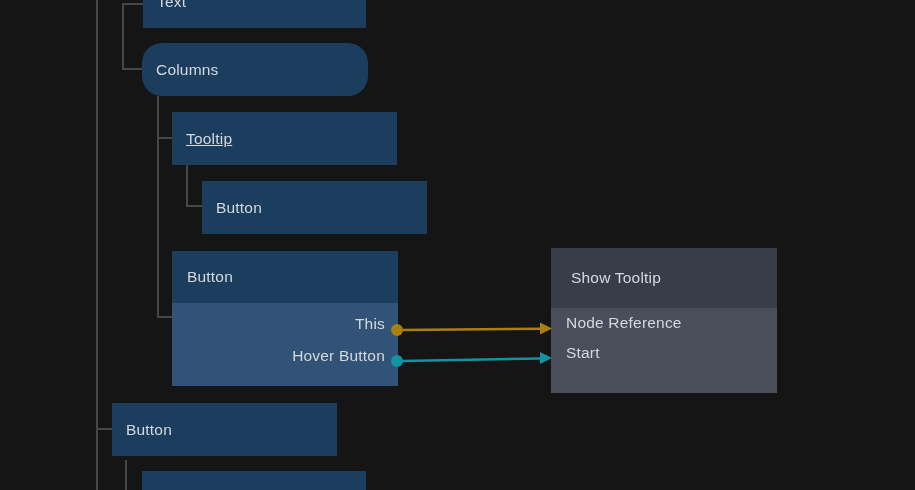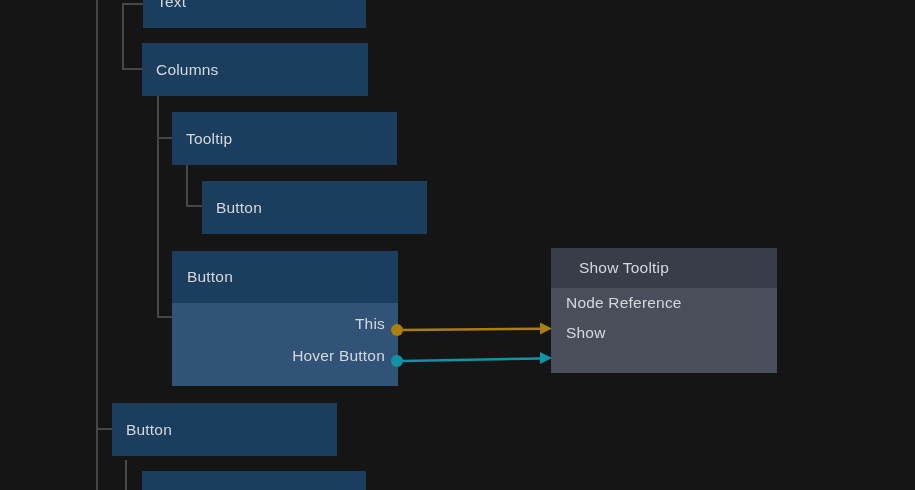--- a/index.html
+++ b/index.html
@@ -30,21 +30,21 @@
     padding-left:14px;box-sizing:border-box;
   }
   .node .lbl{white-space:nowrap;}
   
   .cnode{position:absolute;box-sizing:border-box;}
   .cnode .hdr{
     display:flex;align-items:center;padding-left:15px;box-sizing:border-box;
   }
   .cnode.blue .hdr{background:var(--node-blue,#1b3e5e);height:52px;}
   .cnode.blue .bdy{background:var(--node-blue-light,#305377);height:83px;padding-top:6px;box-sizing:border-box;}
-  .cnode.gray .hdr{background:var(--panel-gray-header,#393d49);height:40px;padding-left:28px;}
+  .cnode.gray .hdr{background:var(--panel-gray-header,#393d49);height:60px;padding-left:20px;}
   .cnode.gray .bdy{background:var(--panel-gray-body,#4a4e5a);height:85px;box-sizing:border-box;}
   .port-row{
     height:30px;display:flex;align-items:center;justify-content:flex-end;
     padding-right:13px;box-sizing:border-box;margin-bottom:2px;
   }
   .ref-row{
     height:30px;display:flex;align-items:center;justify-content:flex-start;
     padding-left:15px;box-sizing:border-box;
   }
   .wires{position:absolute;left:0;top:0;pointer-events:none;}
@@ -68,25 +68,25 @@
 
   <div class="tline" style="left:186px;top:165px;width:2px;height:42px;"></div>
   <div class="tline" style="left:186px;top:205px;width:16px;height:2px;"></div>
 
   <div class="tline" style="left:125px;top:460px;width:2px;height:30px;"></div>
 
   <div class="node" style="left:143px;top:-25px;width:223px;height:53px;">
     <span class="lbl">Text</span>
   </div>
 
-  <div class="node" style="left:142px;top:43px;width:226px;height:53px;">
+  <div class="node" style="left:142px;top:43px;width:226px;height:53px;border-radius:20px;">
     <span class="lbl">Columns</span>
   </div>
 
-  <div class="node" style="left:172px;top:112px;width:225px;height:53px;">
+  <div class="node" style="left:172px;top:112px;width:225px;height:53px;text-decoration:underline;">
     <span class="lbl">Tooltip</span>
   </div>
 
   <div class="node" style="left:202px;top:181px;width:225px;height:53px;">
     <span class="lbl">Button</span>
   </div>
 
   <div class="cnode blue" style="left:172px;top:251px;width:226px;">
     <div class="hdr">
       <span class="lbl">Button</span>
@@ -103,21 +103,21 @@
 
   <div class="cnode gray" style="left:551px;top:248px;width:226px;">
     <div class="hdr">
       <span class="lbl">Show Tooltip</span>
     </div>
     <div class="bdy">
       <div class="ref-row">
         <span class="lbl">Node Reference</span>
       </div>
       <div class="ref-row">
-        <span class="lbl">Show</span>
+        <span class="lbl">Start</span>
       </div>
     </div>
   </div>
 
   <div class="node" style="left:112px;top:403px;width:225px;height:53px;">
     <span class="lbl">Button</span>
   </div>
 
   <div class="node" style="left:142px;top:471px;width:224px;height:53px;">
     <span class="lbl"></span>

